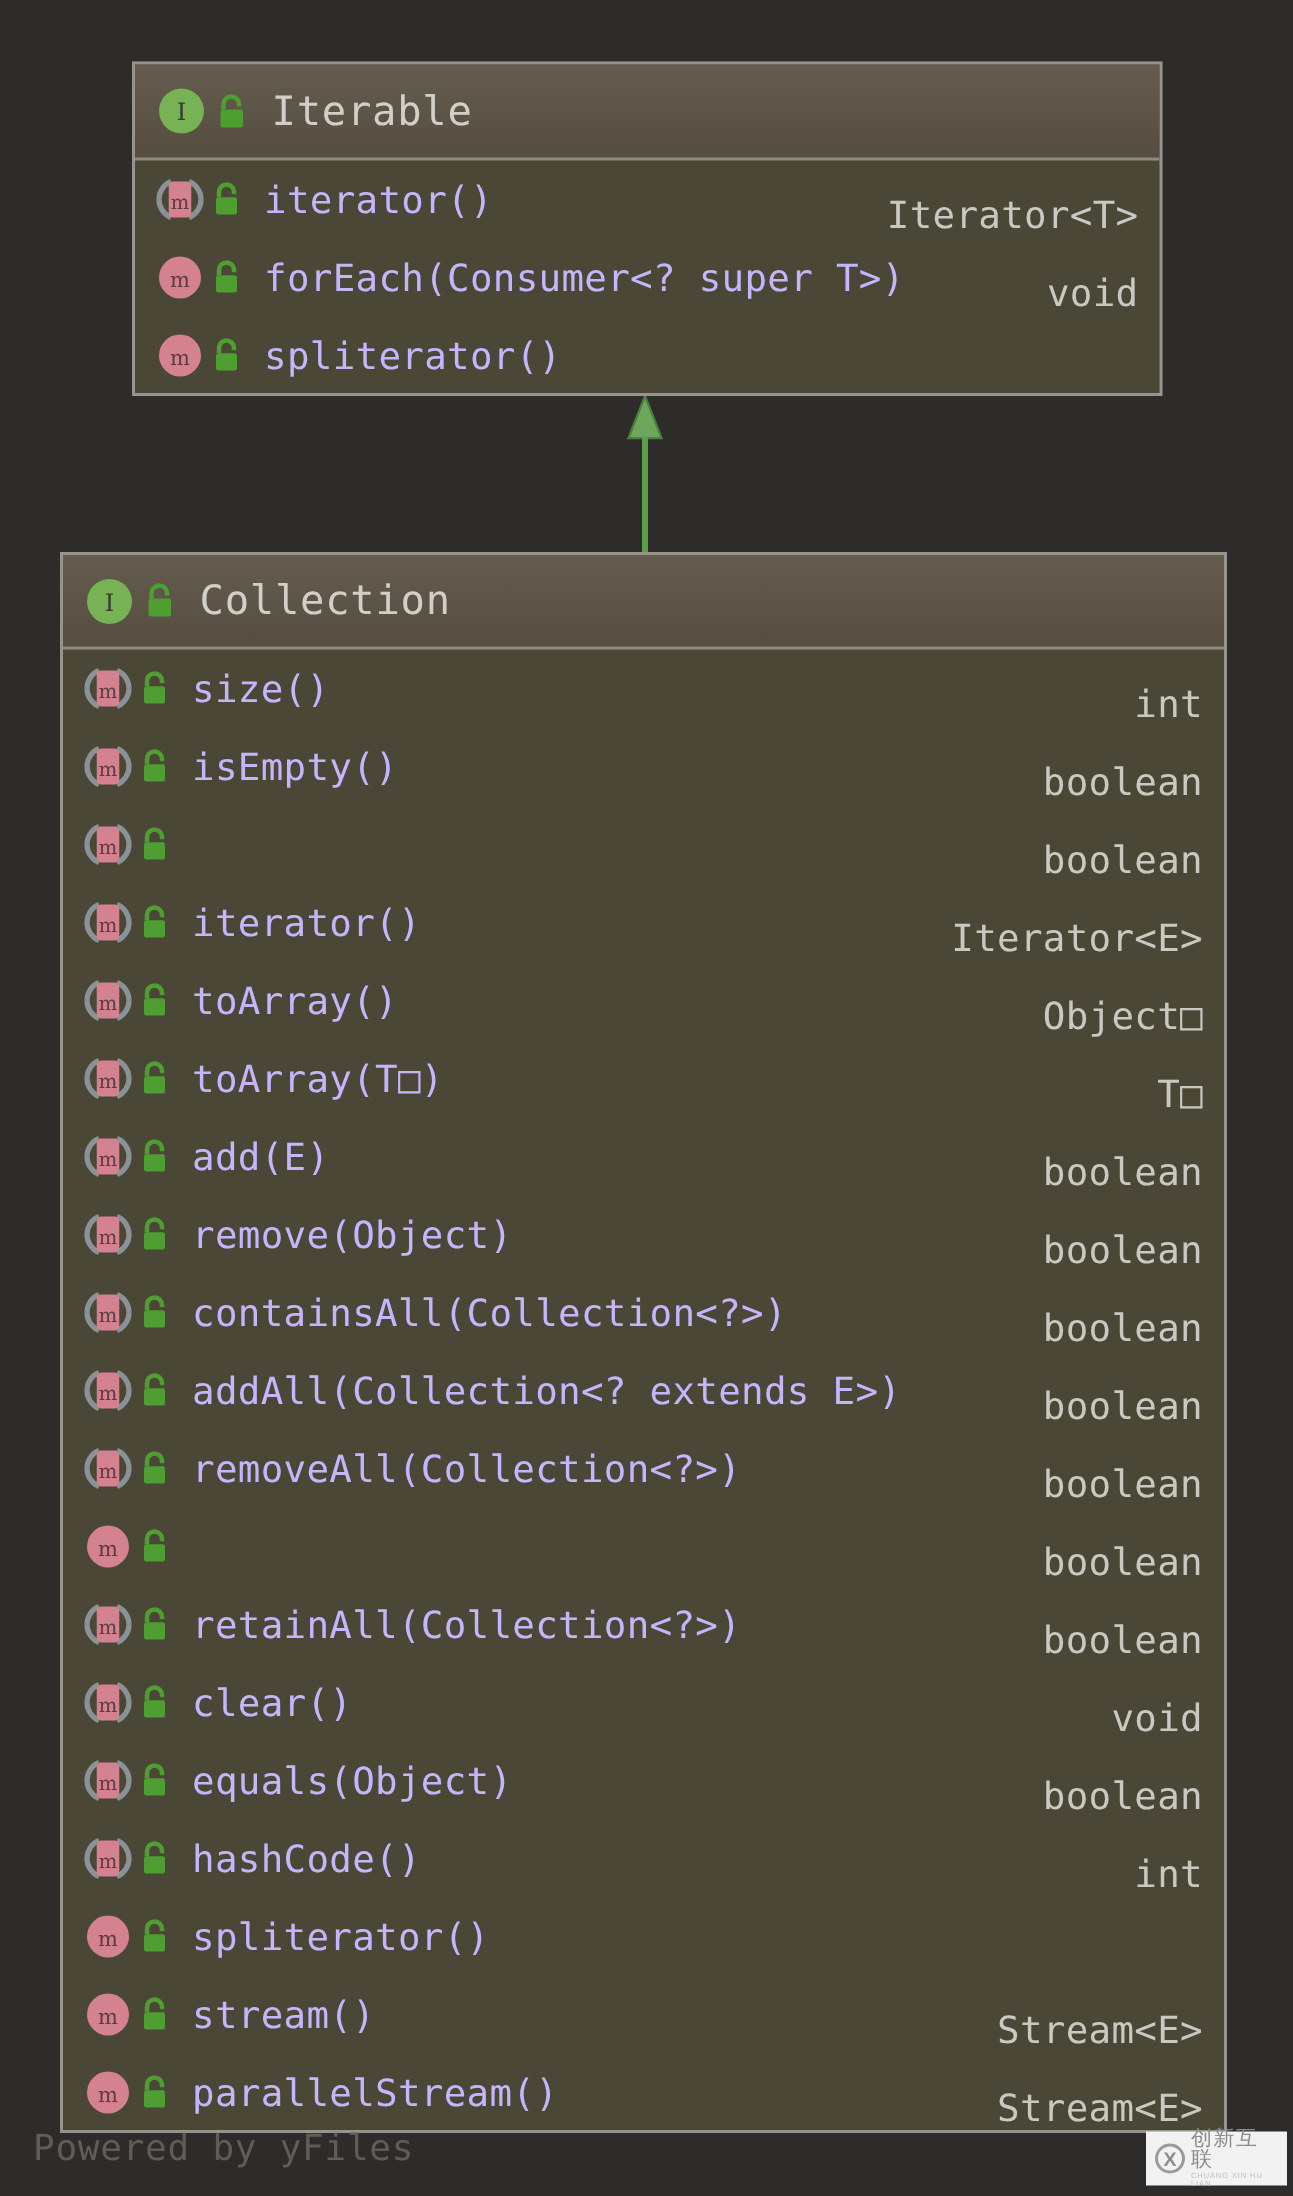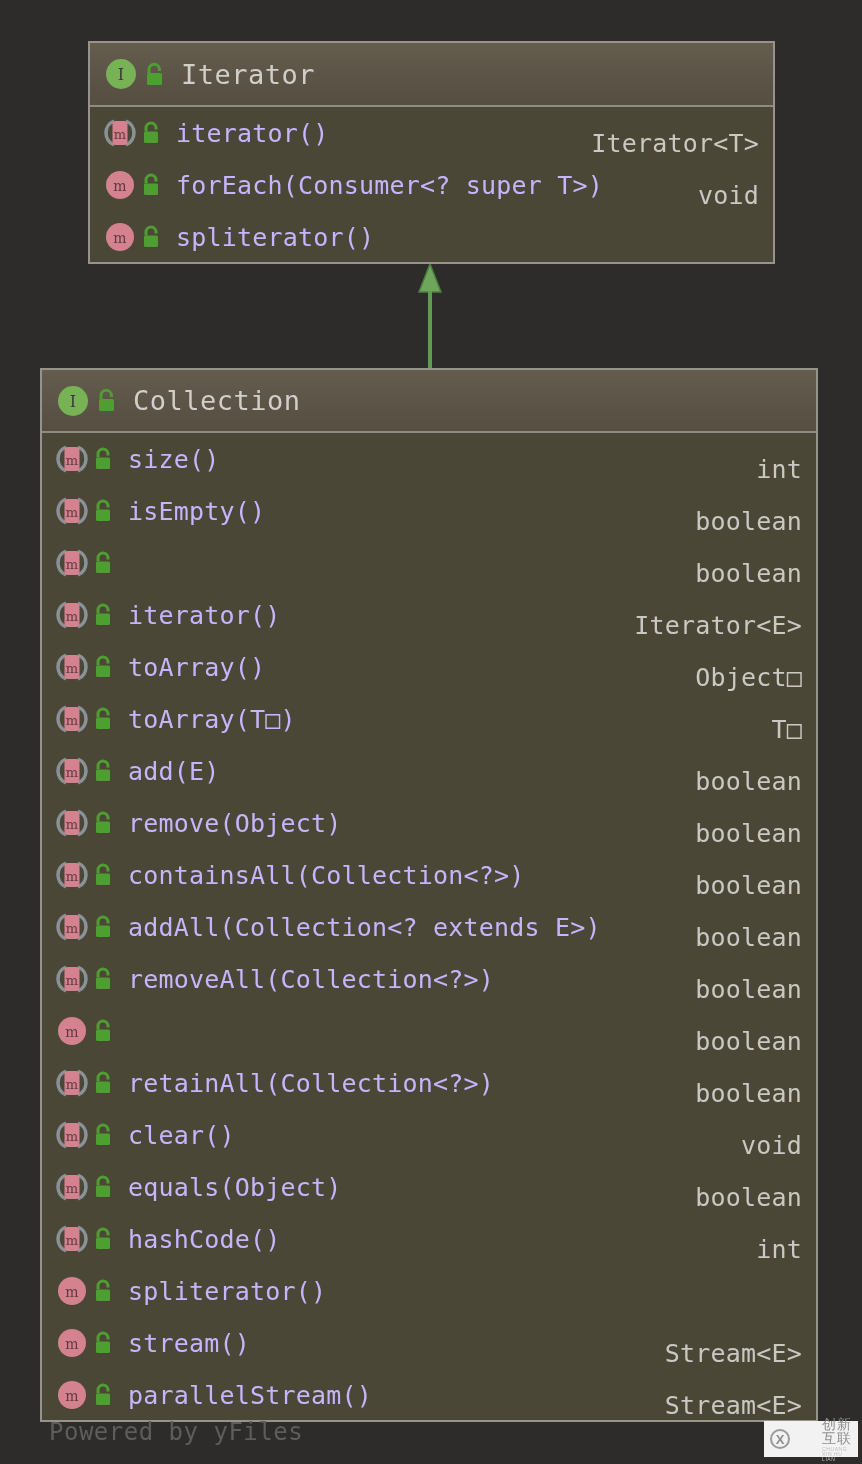--- a/index.html
+++ b/index.html
@@ -103,21 +103,20 @@
     display: flex;
     align-items: center;
     justify-content: center;
     font-family: "Liberation Sans", sans-serif;
     flex: 0 0 auto;
   }
   .wm-logo-text {
     display: flex;
     flex-direction: column;
     line-height: 1;
-    margin-left: 28px;
   }
   .wm-logo-cn {
     color: #8d8d8d;
     font-size: 14px;
     font-family: "DejaVu Sans", sans-serif;
     letter-spacing: 1px;
   }
   .wm-logo-py {
     color: #bdbdbd;
     font-size: 5px;
@@ -145,21 +144,21 @@
           <circle cx="17" cy="17" r="15" fill="#77b255"></circle>
           <text x="17" y="23" text-anchor="middle" font-family="DejaVu Serif, serif" font-size="16" fill="#3a3a33">I</text>
         </svg>
       </span>
       <span class="icon hdr-lock">
         <svg width="25" height="27" viewBox="0 0 25 27">
           <path d="M6 12 V8.5 A5.2 5.2 0 0 1 16.4 8.5 V10" fill="none" stroke="#4f9e32" stroke-width="3"></path>
           <rect x="4" y="12" width="15" height="12" rx="1.5" fill="#4f9e32"></rect>
         </svg>
       </span>
-      <span class="uml-title">Iterator</span>
+      <span class="uml-title">Iterable</span>
     </div>
     <div class="uml-body">
 
       <div class="uml-row" style="height:52px;">
         <span class="icon icon-kind">
           <svg width="32" height="32" viewBox="0 0 32 32">
             <path d="M10 4 A13 13 0 0 0 10 28" fill="none" stroke="#8a9298" stroke-width="3.5"></path>
             <path d="M22 4 A13 13 0 0 1 22 28" fill="none" stroke="#8a9298" stroke-width="3.5"></path>
             <rect x="8.5" y="4" width="15" height="24" rx="3" fill="#d4828f"></rect>
             <text x="16" y="22" text-anchor="middle" font-family="DejaVu Serif, serif" font-size="13" fill="#5e3b42">m</text>
@@ -501,21 +500,21 @@
               <path d="M6 11.5 V8 A5 5 0 0 1 16 8 V9.5" fill="none" stroke="#4f9e32" stroke-width="3"></path>
               <rect x="4" y="11.5" width="14" height="11.5" rx="1.5" fill="#4f9e32"></rect>
             </svg></span>
           <span class="row-name">parallelStream()</span>
           <span class="row-spacer"></span>
           <span class="row-type">Stream&lt;E&gt;</span>
         </div>
       </div>
   </div>
 
-  <div class="wm-yfiles" style="left:22px; top:1418px;margin-left:27px;">Powered by yFiles</div>
+  <div class="wm-yfiles" style="left:22px; top:1418px;">Powered by yFiles</div>
 
   <div class="wm-logo" style="left:764px; top:1421px; width:94px; height:36px;">
     <span class="wm-logo-mark">X</span>
     <span class="wm-logo-text">
       <span class="wm-logo-cn">创新互联</span>
       <span class="wm-logo-py">CHUANG XIN HU LIAN</span>
     </span>
   </div>
 
 </div>

